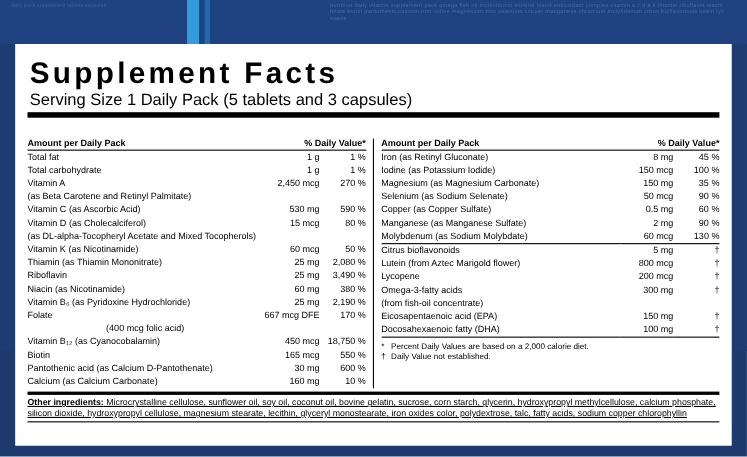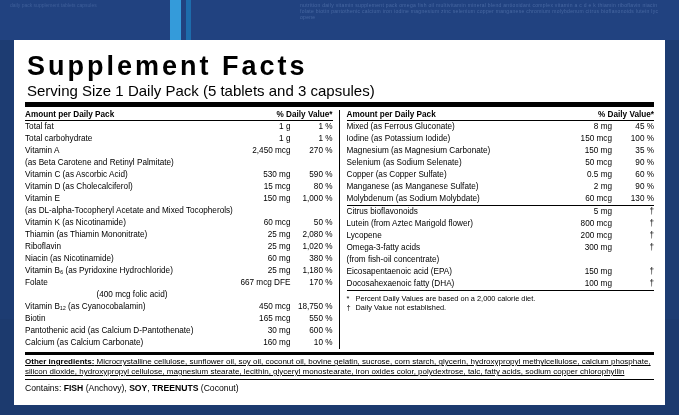--- a/index.html
+++ b/index.html
@@ -57,21 +57,21 @@
   }
   .serving {
     font-size: 15px;
     color:#000;
     margin: 1px 0 3px 2px;
   }
   .rule-thick { height:5px; background:#000; margin:2px 0 0 0; }
 
   .cols {
     display:flex;
-    margin-top:3px;
+    margin-top:19px;
   }
   .col {
     width:50%;
     position:relative;
   }
   .col.left { padding-right:6px; border-right:1px solid #000; }
   .col.right { padding-left:7px; }
 
   .colhead {
     display:flex; justify-content:space-between;
@@ -168,53 +168,48 @@
                 <td class="name">Vitamin C (as Ascorbic Acid)</td>
                 <td class="amt">530 mg</td>
                 <td class="dv">590 %</td>
               </tr>
               <tr>
                 <td class="name">Vitamin D (as Cholecalciferol)</td>
                 <td class="amt">15 mcg</td>
                 <td class="dv">80 %</td>
               </tr>
               <tr>
-                <td class="name">Vitamin E</td>
-                <td class="amt">150 mg</td>
-                <td class="dv">1,000 %</td>
-              </tr>
-              <tr>
                 <td class="name">(as DL-alpha-Tocopheryl Acetate and Mixed Tocopherols)</td>
                 <td class="amt"></td>
                 <td class="dv"></td>
               </tr>
               <tr>
                 <td class="name">Vitamin K (as Nicotinamide)</td>
                 <td class="amt">60 mcg</td>
                 <td class="dv">50 %</td>
               </tr>
               <tr>
                 <td class="name">Thiamin (as Thiamin Mononitrate)</td>
                 <td class="amt">25 mg</td>
                 <td class="dv">2,080 %</td>
               </tr>
               <tr>
                 <td class="name">Riboflavin</td>
                 <td class="amt">25 mg</td>
-                <td class="dv">1,020 %</td>
+                <td class="dv">3,490 %</td>
               </tr>
               <tr>
                 <td class="name">Niacin (as Nicotinamide)</td>
                 <td class="amt">60 mg</td>
                 <td class="dv">380 %</td>
               </tr>
               <tr>
                 <td class="name">Vitamin B₆ (as Pyridoxine Hydrochloride)</td>
                 <td class="amt">25 mg</td>
-                <td class="dv">1,180 %</td>
+                <td class="dv">2,190 %</td>
               </tr>
               <tr>
                 <td class="name">Folate</td>
                 <td class="amt">667 mcg DFE</td>
                 <td class="dv">170 %</td>
               </tr>
               <tr>
                 <td class="name" style="text-align: center;">(400 mcg folic acid)</td>
                 <td class="amt"></td>
                 <td class="dv"></td>
@@ -244,21 +239,21 @@
       </div>
 
       <div class="col right">
         <div class="colhead hr-b">
           <span class="hleft">Amount per Daily Pack</span>
           <span class="hright">% Daily Value*</span>
         </div>
         <table class="nut">
           <tbody id="right-body">
               <tr>
-                <td class="name">Mixed (as Ferrous Gluconate)</td>
+                <td class="name">Iron (as Retinyl Gluconate)</td>
                 <td class="amt">8 mg</td>
                 <td class="dv">45 %</td>
               </tr>
               <tr>
                 <td class="name">Iodine (as Potassium Iodide)</td>
                 <td class="amt">150 mcg</td>
                 <td class="dv">100 %</td>
               </tr>
               <tr>
                 <td class="name">Magnesium (as Magnesium Carbonate)</td>
@@ -337,19 +332,15 @@
     </div>
 
     <div class="thickline"></div>
 
     <div class="other">
       <b>Other ingredients:</b><span> Microcrystalline cellulose, sunflower oil, soy oil, coconut oil, bovine gelatin, sucrose, corn starch, glycerin, hydroxypropyl methylcellulose, calcium phosphate, silicon dioxide, hydroxypropyl cellulose, magnesium stearate, lecithin, glyceryl monostearate, iron oxides color, polydextrose, talc, fatty acids, sodium copper chlorophyllin</span>
     </div>
 
     <div class="thinline2"></div>
 
-    <div class="contains">
-      <span>Contains:</span>
-      <b>FISH</b><span> (Anchovy), </span><b>SOY</b><span>, </span><b>TREENUTS</b><span> (Coconut)</span>
-    </div>
 
   </div>
 </div>
 
 </body></html>

